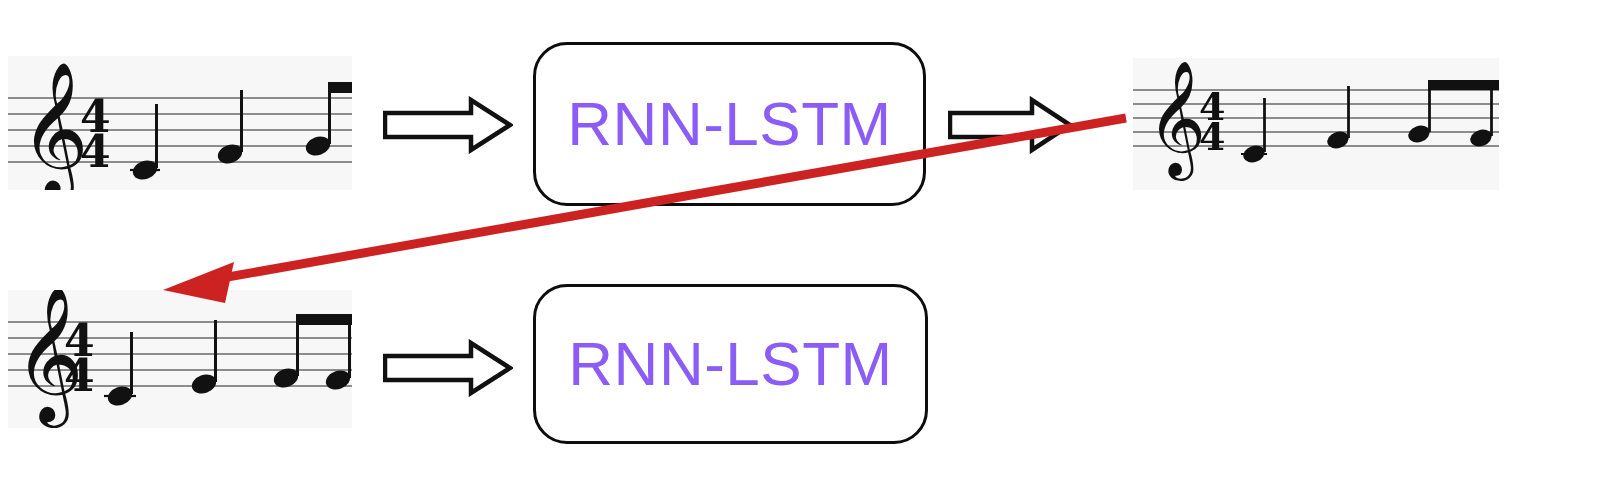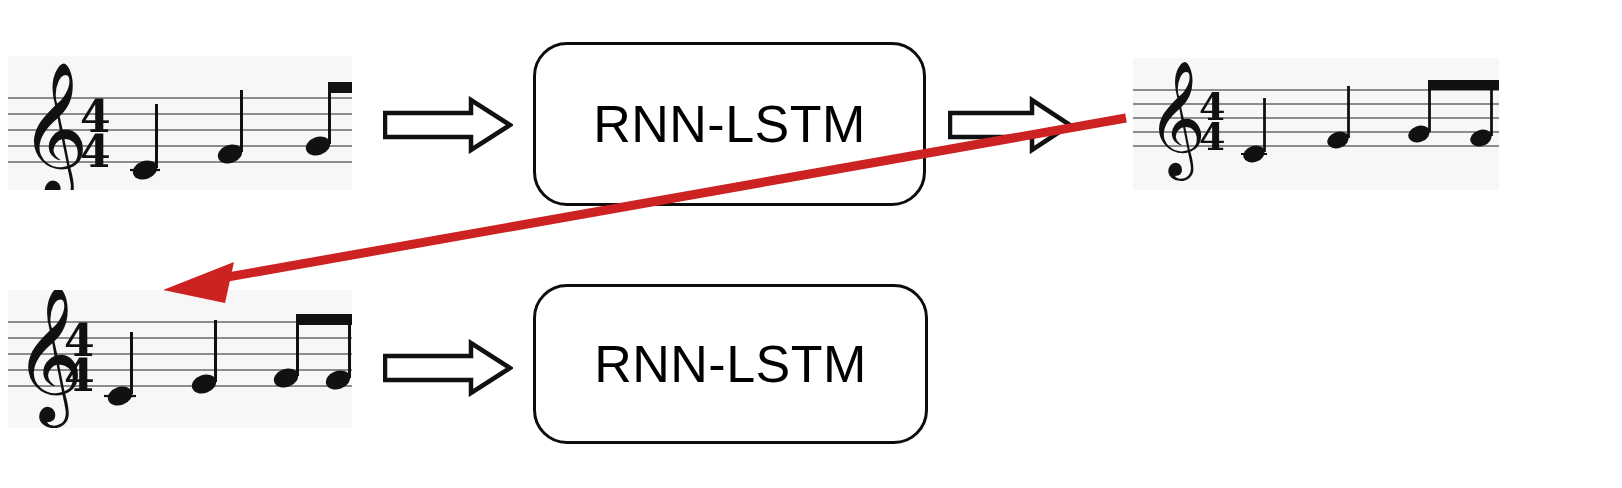--- a/index.html
+++ b/index.html
@@ -30,23 +30,23 @@
     box-sizing: border-box;
     background: #ffffff;
     border: 3px solid #0d0d0d;
     border-radius: 34px;
     display: flex;
     align-items: center;
     justify-content: center;
   }
   .model-box-label {
     font-family: "Liberation Sans", sans-serif;
-    font-size: 52px;
+    font-size: 62px;
     line-height: 1;
-    color: #000000;
+    color: #8b5cf6;
     letter-spacing: 0.5px;
     white-space: nowrap;
   }
   .block-arrow {
     position: absolute;
   }
   .red-arrow-layer {
     position: absolute;
     left: 0;
     top: 0;

